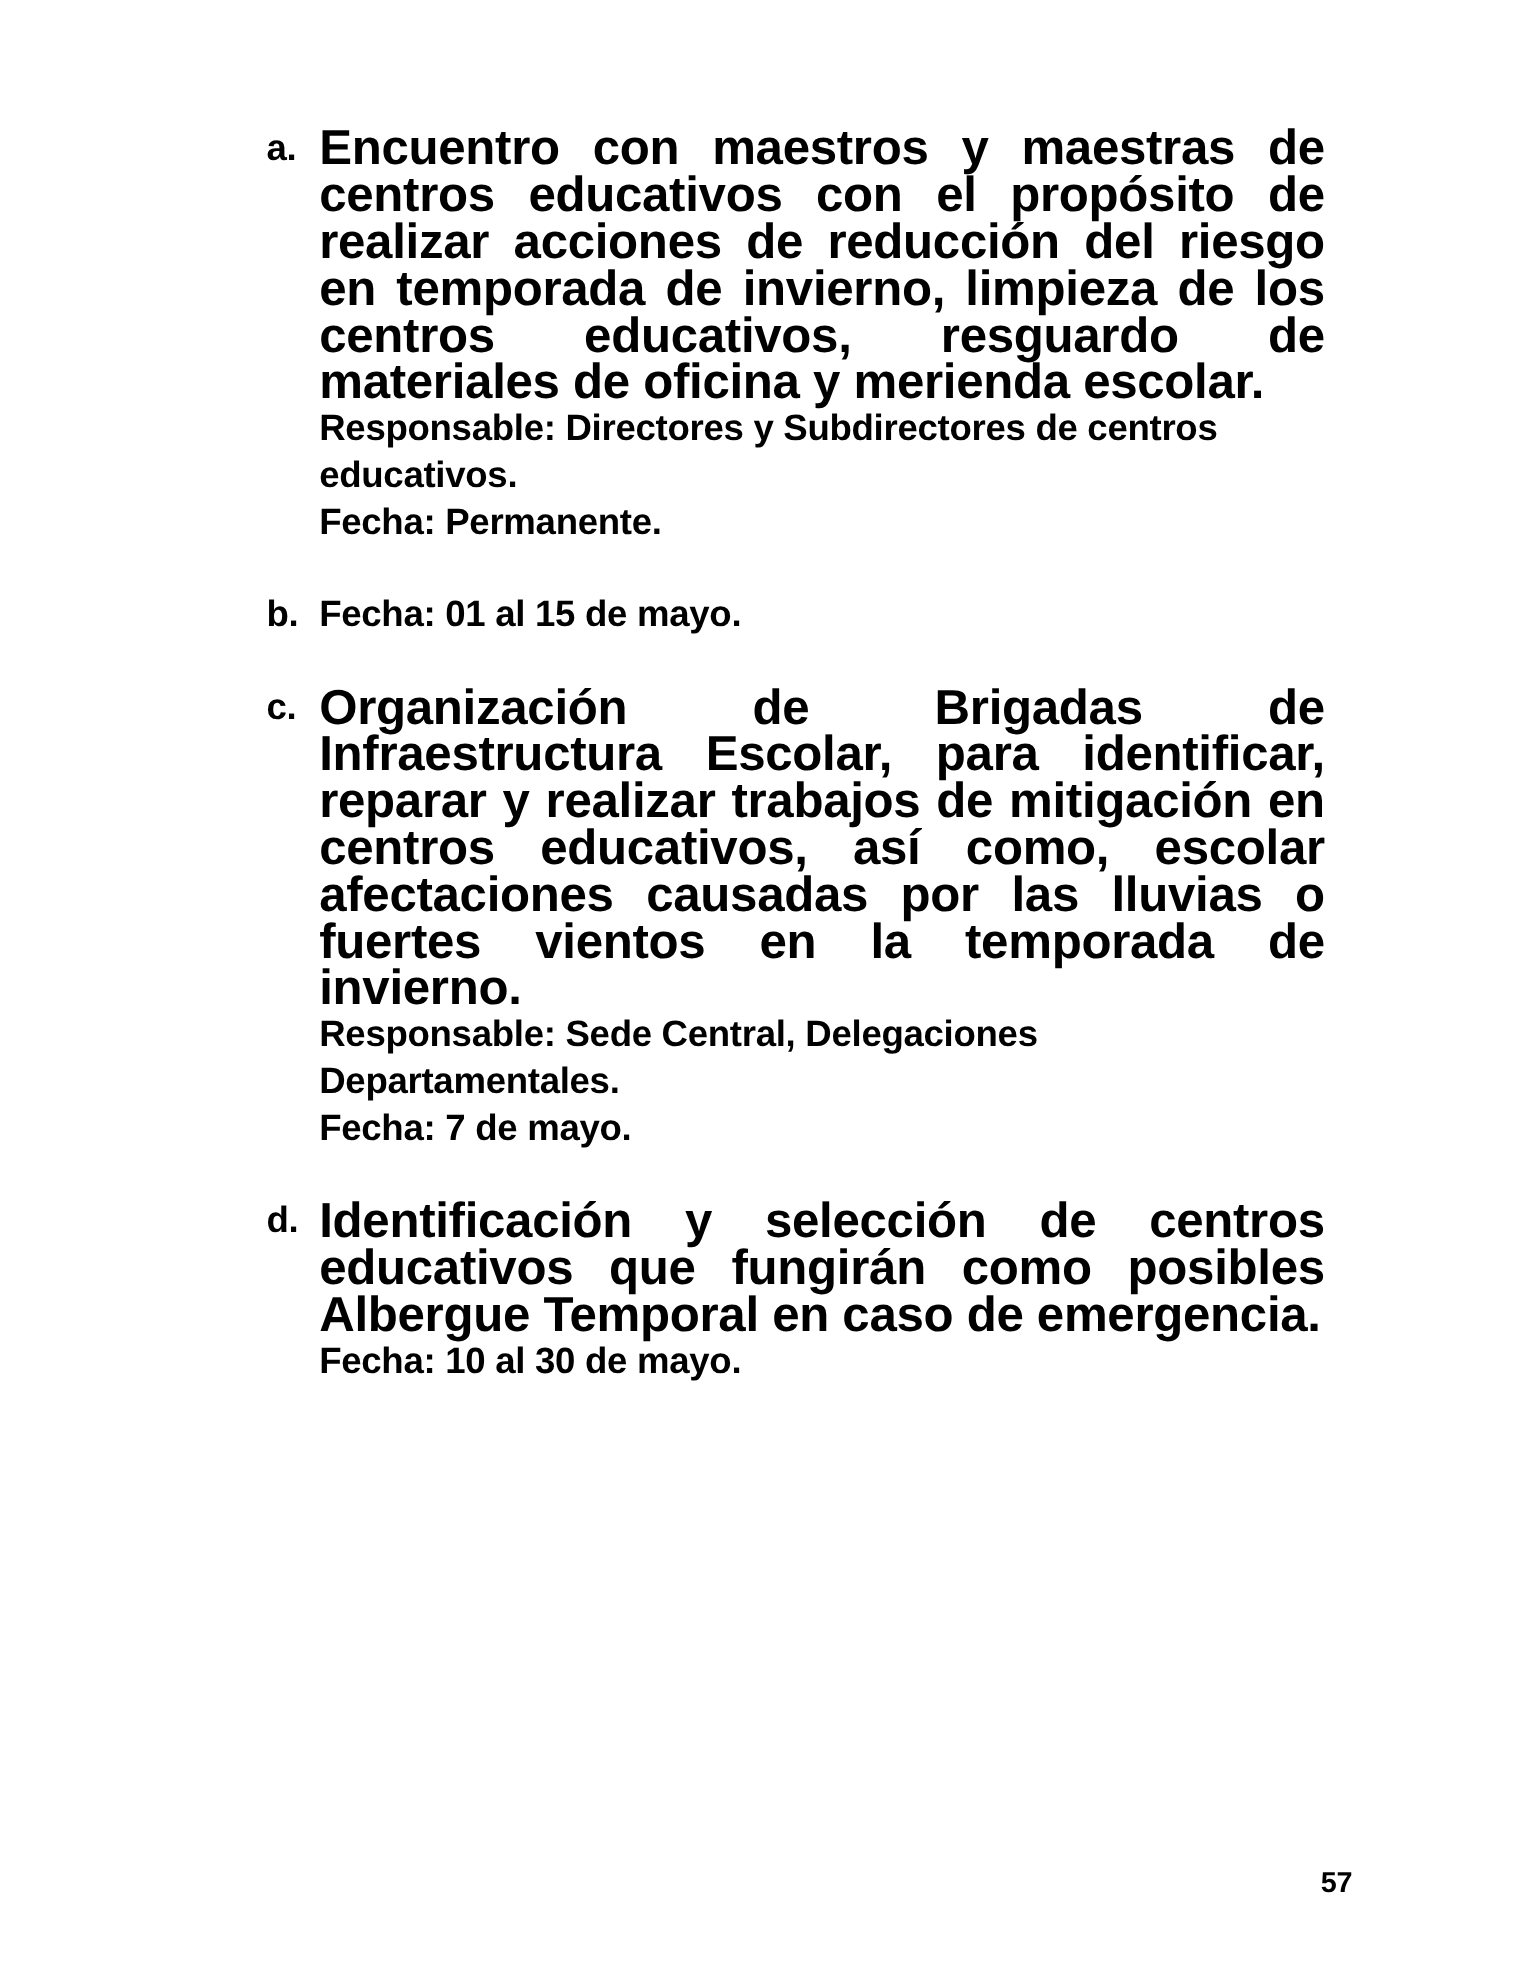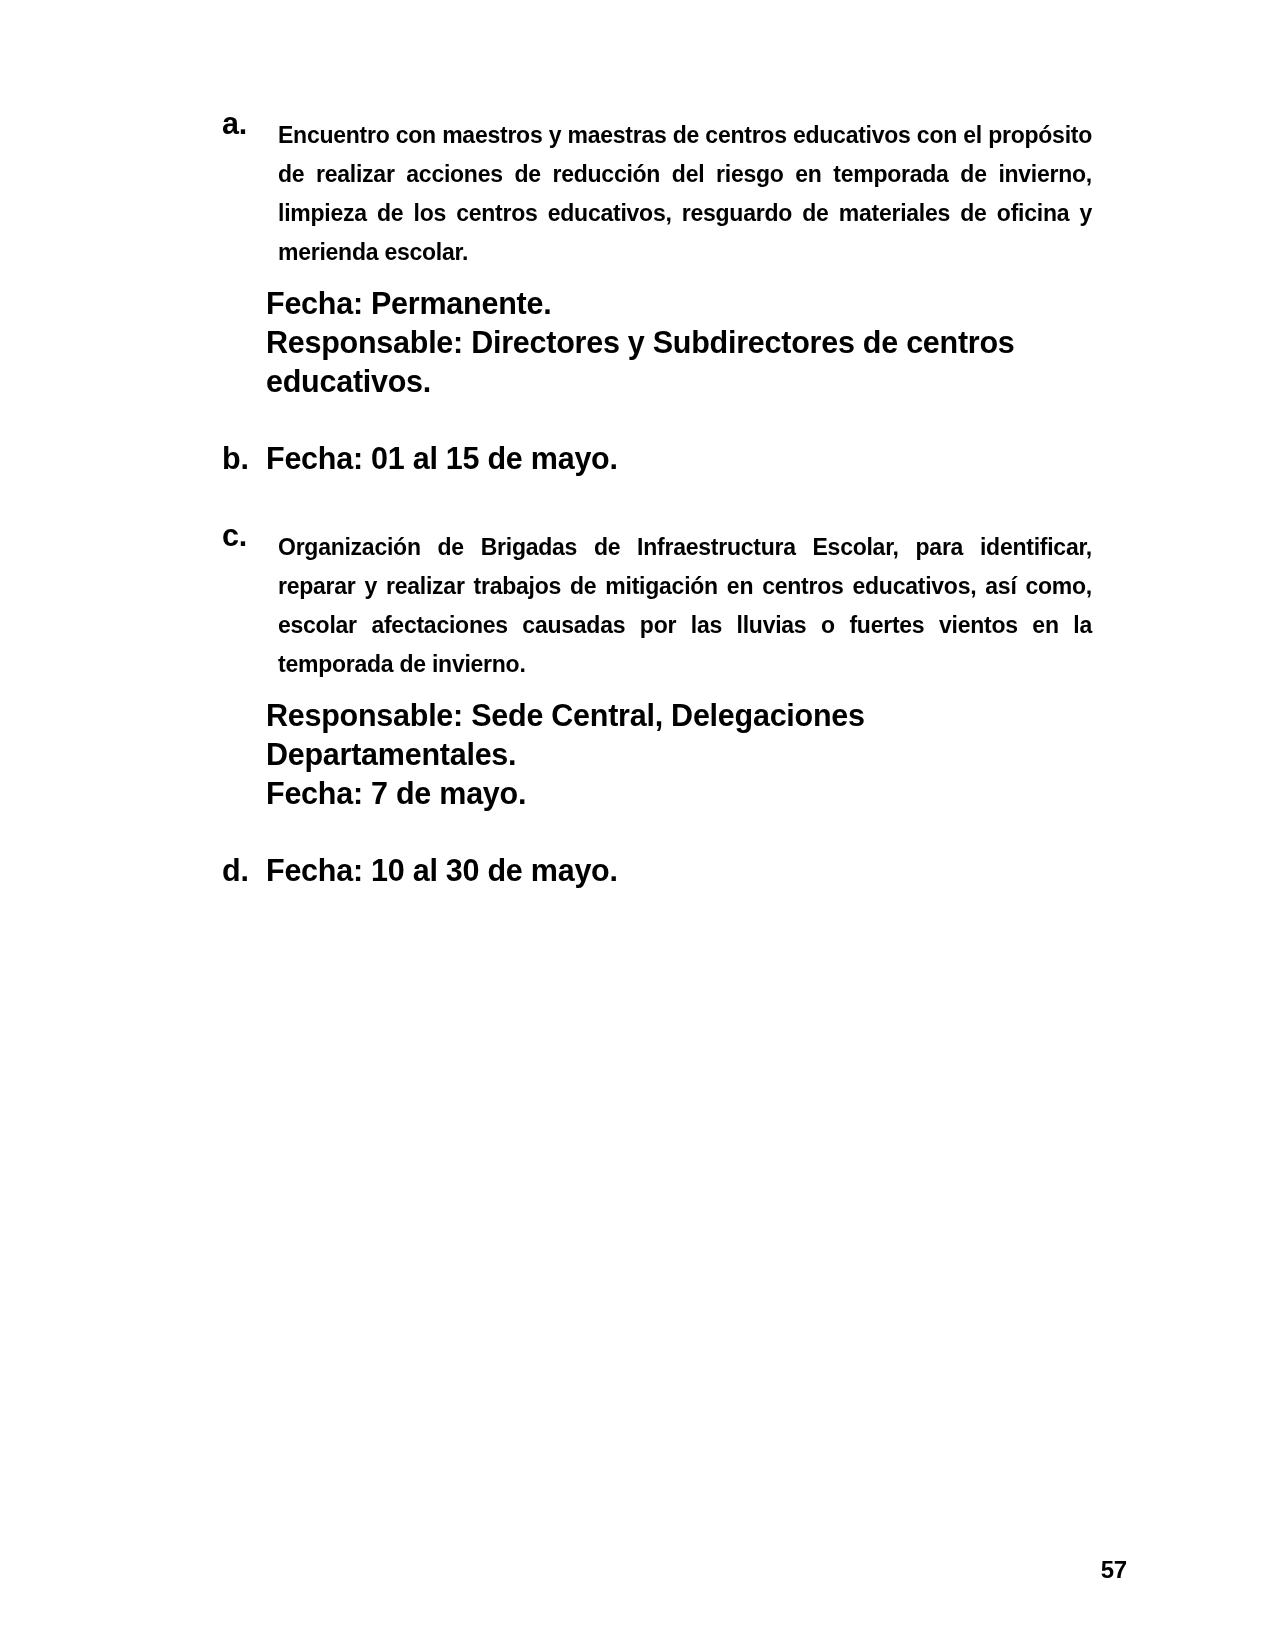--- a/index.html
+++ b/index.html
@@ -40,28 +40,28 @@
     line-height: 39px;
     letter-spacing: -0.2px;
     text-align: left;
     white-space: nowrap;
   }
   .body {
     flex: 1 1 auto;
     min-width: 0;
   }
   .para {
-    font-size: 23px;
+    font-size: 41px;
     font-weight: bold;
     line-height: 39px;
     text-align: justify;
     text-justify: inter-word;
     letter-spacing: -0.25px;
     word-spacing: 0px;
-    margin: 12px;
+    margin: 0;
   }
   .meta {
     font-size: 30.5px;
     font-weight: bold;
     line-height: 39px;
     text-align: left;
     letter-spacing: -0.25px;
     margin: 0;
     white-space: pre-wrap;
   }
@@ -79,23 +79,23 @@
 <body>
 
 <div class="page">
 
   <div class="content">
 
     <div class="list-item">
       <div class="marker">a.</div>
       <div class="body">
         <p class="para">Encuentro con maestros y maestras de centros educativos con el propósito de realizar acciones de reducción del riesgo en temporada de invierno, limpieza de los centros educativos, resguardo de materiales de oficina y merienda escolar.</p>
-        <p class="meta">Fecha: Permanente.</p>
         <p class="meta">Responsable: Directores y Subdirectores de centros
 educativos.</p>
+        <p class="meta">Fecha: Permanente.</p>
       </div>
     </div>
 
     <div class="list-item">
       <div class="marker">b.</div>
       <div class="body">
         <p class="meta">Fecha: 01 al 15 de mayo.</p>
       </div>
     </div>
 
@@ -105,20 +105,21 @@
         <p class="para">Organización de Brigadas de Infraestructura Escolar, para identificar, reparar y realizar trabajos de mitigación en centros educativos, así como, escolar afectaciones causadas por las lluvias o fuertes vientos en la temporada de invierno.</p>
         <p class="meta">Responsable: Sede Central, Delegaciones
 Departamentales.</p>
         <p class="meta">Fecha: 7 de mayo.</p>
       </div>
     </div>
 
     <div class="list-item">
       <div class="marker">d.</div>
       <div class="body">
+        <p class="para">Identificación y selección de centros educativos que fungirán como posibles Albergue Temporal en caso de emergencia.</p>
         <p class="meta">Fecha: 10 al 30 de mayo.</p>
       </div>
     </div>
 
   </div>
 
   <div class="page-number">57</div>
 
 </div>
 

